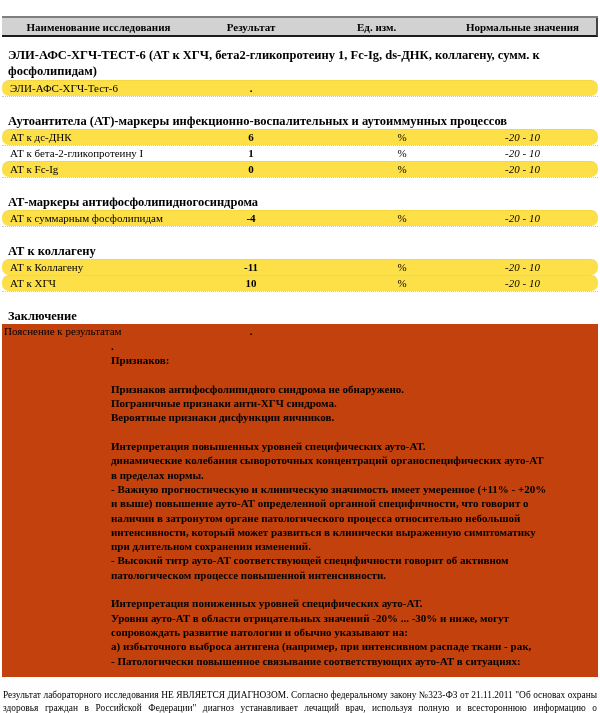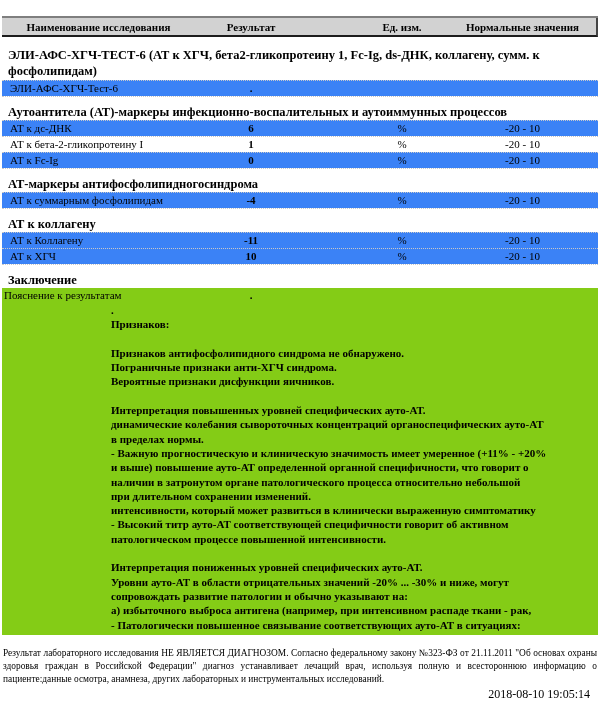--- a/index.html
+++ b/index.html
@@ -31,51 +31,51 @@
     background: #d2d2d2;
     border-bottom: 2px solid #1c1c1c;
     border-right: 2px solid #444444;
     align-items: center;
     height: 17px;
     font-size: 11px;
     font-weight: bold;
   }
   .tbl-header .c-name   { text-align: center; }
   .tbl-header .c-result { text-align: center; }
-  .tbl-header .c-unit   { text-align: center; padding-left: 50px; }
+  .tbl-header .c-unit   { text-align: left; padding-left: 50px; }
   .tbl-header .c-normal { text-align: center; }
   .row {
     display: grid;
     grid-template-columns: 193px 112px 140px 151px;
     font-size: 11px;
     line-height: 15px;
     border-top: 1px dotted #c8c8c8;
   }
-  .row.shaded { background: #3b82f6; }
+  .row.shaded { background: #fde047; border-radius: 7px; }
   .row .c-name   { padding-left: 8px; }
   .row .c-result { text-align: center; font-weight: bold; }
   .row .c-unit   { text-align: center; padding-left: 50px; }
-  .row .c-normal { text-align: center; }
+  .row .c-normal { text-align: center; font-style: italic; }
   .row-title {
     font-size: 12.5px;
     font-weight: bold;
     line-height: 15.5px;
     padding: 11px 8px 1px 6px;
   }
   .row-section {
     font-size: 12.5px;
     font-weight: bold;
     line-height: 16px;
-    padding: 7px 0 0 6px;
+    padding: 16px 0 0 6px;
     border-top: 1px dotted #c8c8c8;
   }
   
   .conclusion-block {
-    background: #84cc16;
-    padding-bottom: 3px;
+    background: #c2410c;
+    padding-bottom: 9px;
   }
   .concl-row {
     display: grid;
     grid-template-columns: 193px 112px;
     font-size: 11px;
     line-height: 15px;
   }
   .concl-row .c-name { padding-left: 2px; }
   .concl-row .c-result { text-align: center; font-weight: bold; }
   .concl-lines {
@@ -199,22 +199,22 @@
         <div class="concl-line">Признаков антифосфолипидного синдрома не обнаружено.</div>
         <div class="concl-line">Пограничные признаки анти-ХГЧ синдрома.</div>
         <div class="concl-line">Вероятные признаки дисфункции яичников.</div>
         <div class="concl-line"></div>
         <div class="concl-line">Интерпретация повышенных уровней специфических ауто-АТ.</div>
         <div class="concl-line">динамические колебания сывороточных концентраций органоспецифических ауто-АТ</div>
         <div class="concl-line">в пределах нормы.</div>
         <div class="concl-line">- Важную прогностическую и клиническую значимость имеет умеренное (+11% - +20%</div>
         <div class="concl-line">и выше) повышение ауто-АТ определенной органной специфичности, что говорит о</div>
         <div class="concl-line">наличии в затронутом органе патологического процесса относительно небольшой</div>
+        <div class="concl-line">интенсивности, который может развиться в клинически выраженную симптоматику</div>
         <div class="concl-line">при длительном сохранении изменений.</div>
-        <div class="concl-line">интенсивности, который может развиться в клинически выраженную симптоматику</div>
         <div class="concl-line">- Высокий титр ауто-АТ соответствующей специфичности говорит об активном</div>
         <div class="concl-line">патологическом процессе повышенной интенсивности.</div>
         <div class="concl-line"></div>
         <div class="concl-line">Интерпретация пониженных уровней специфических ауто-АТ.</div>
         <div class="concl-line">Уровни ауто-АТ в области отрицательных значений -20% ... -30% и ниже, могут</div>
         <div class="concl-line">сопровождать развитие патологии и обычно указывают на:</div>
         <div class="concl-line">а) избыточного выброса антигена (например, при интенсивном распаде ткани - рак,</div>
         <div class="concl-line">- Патологически повышенное связывание соответствующих ауто-АТ в ситуациях:</div>
       </div>
   </div>

